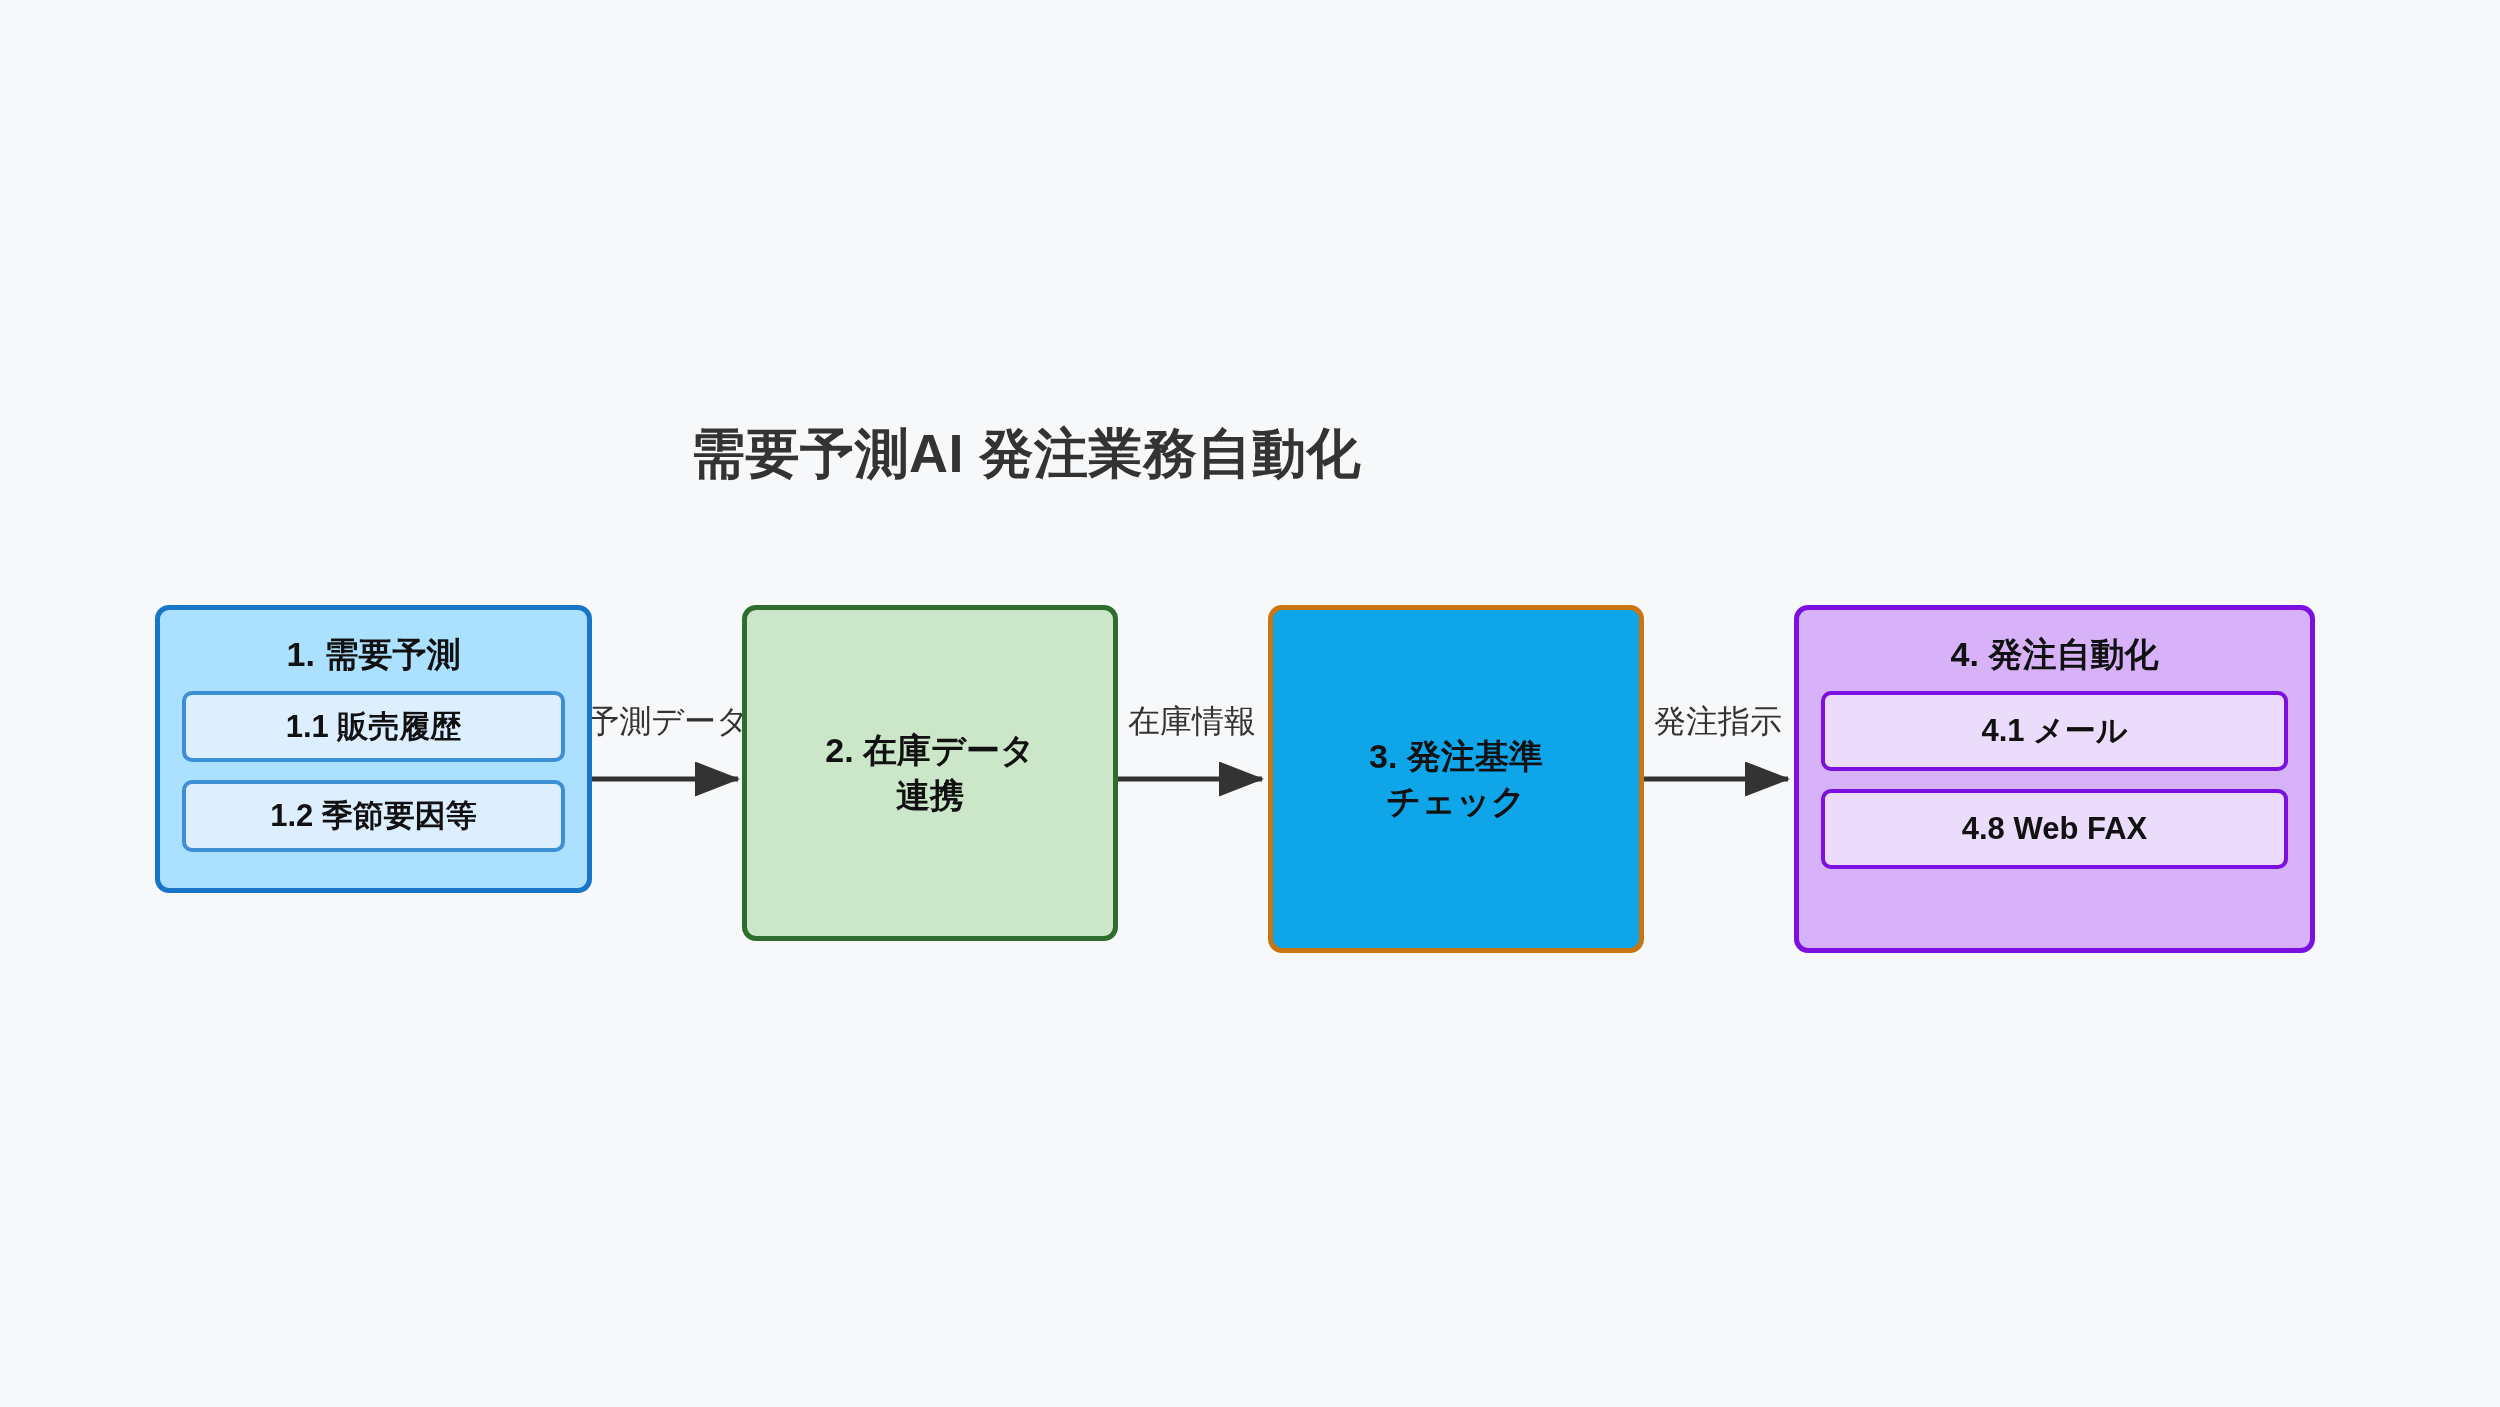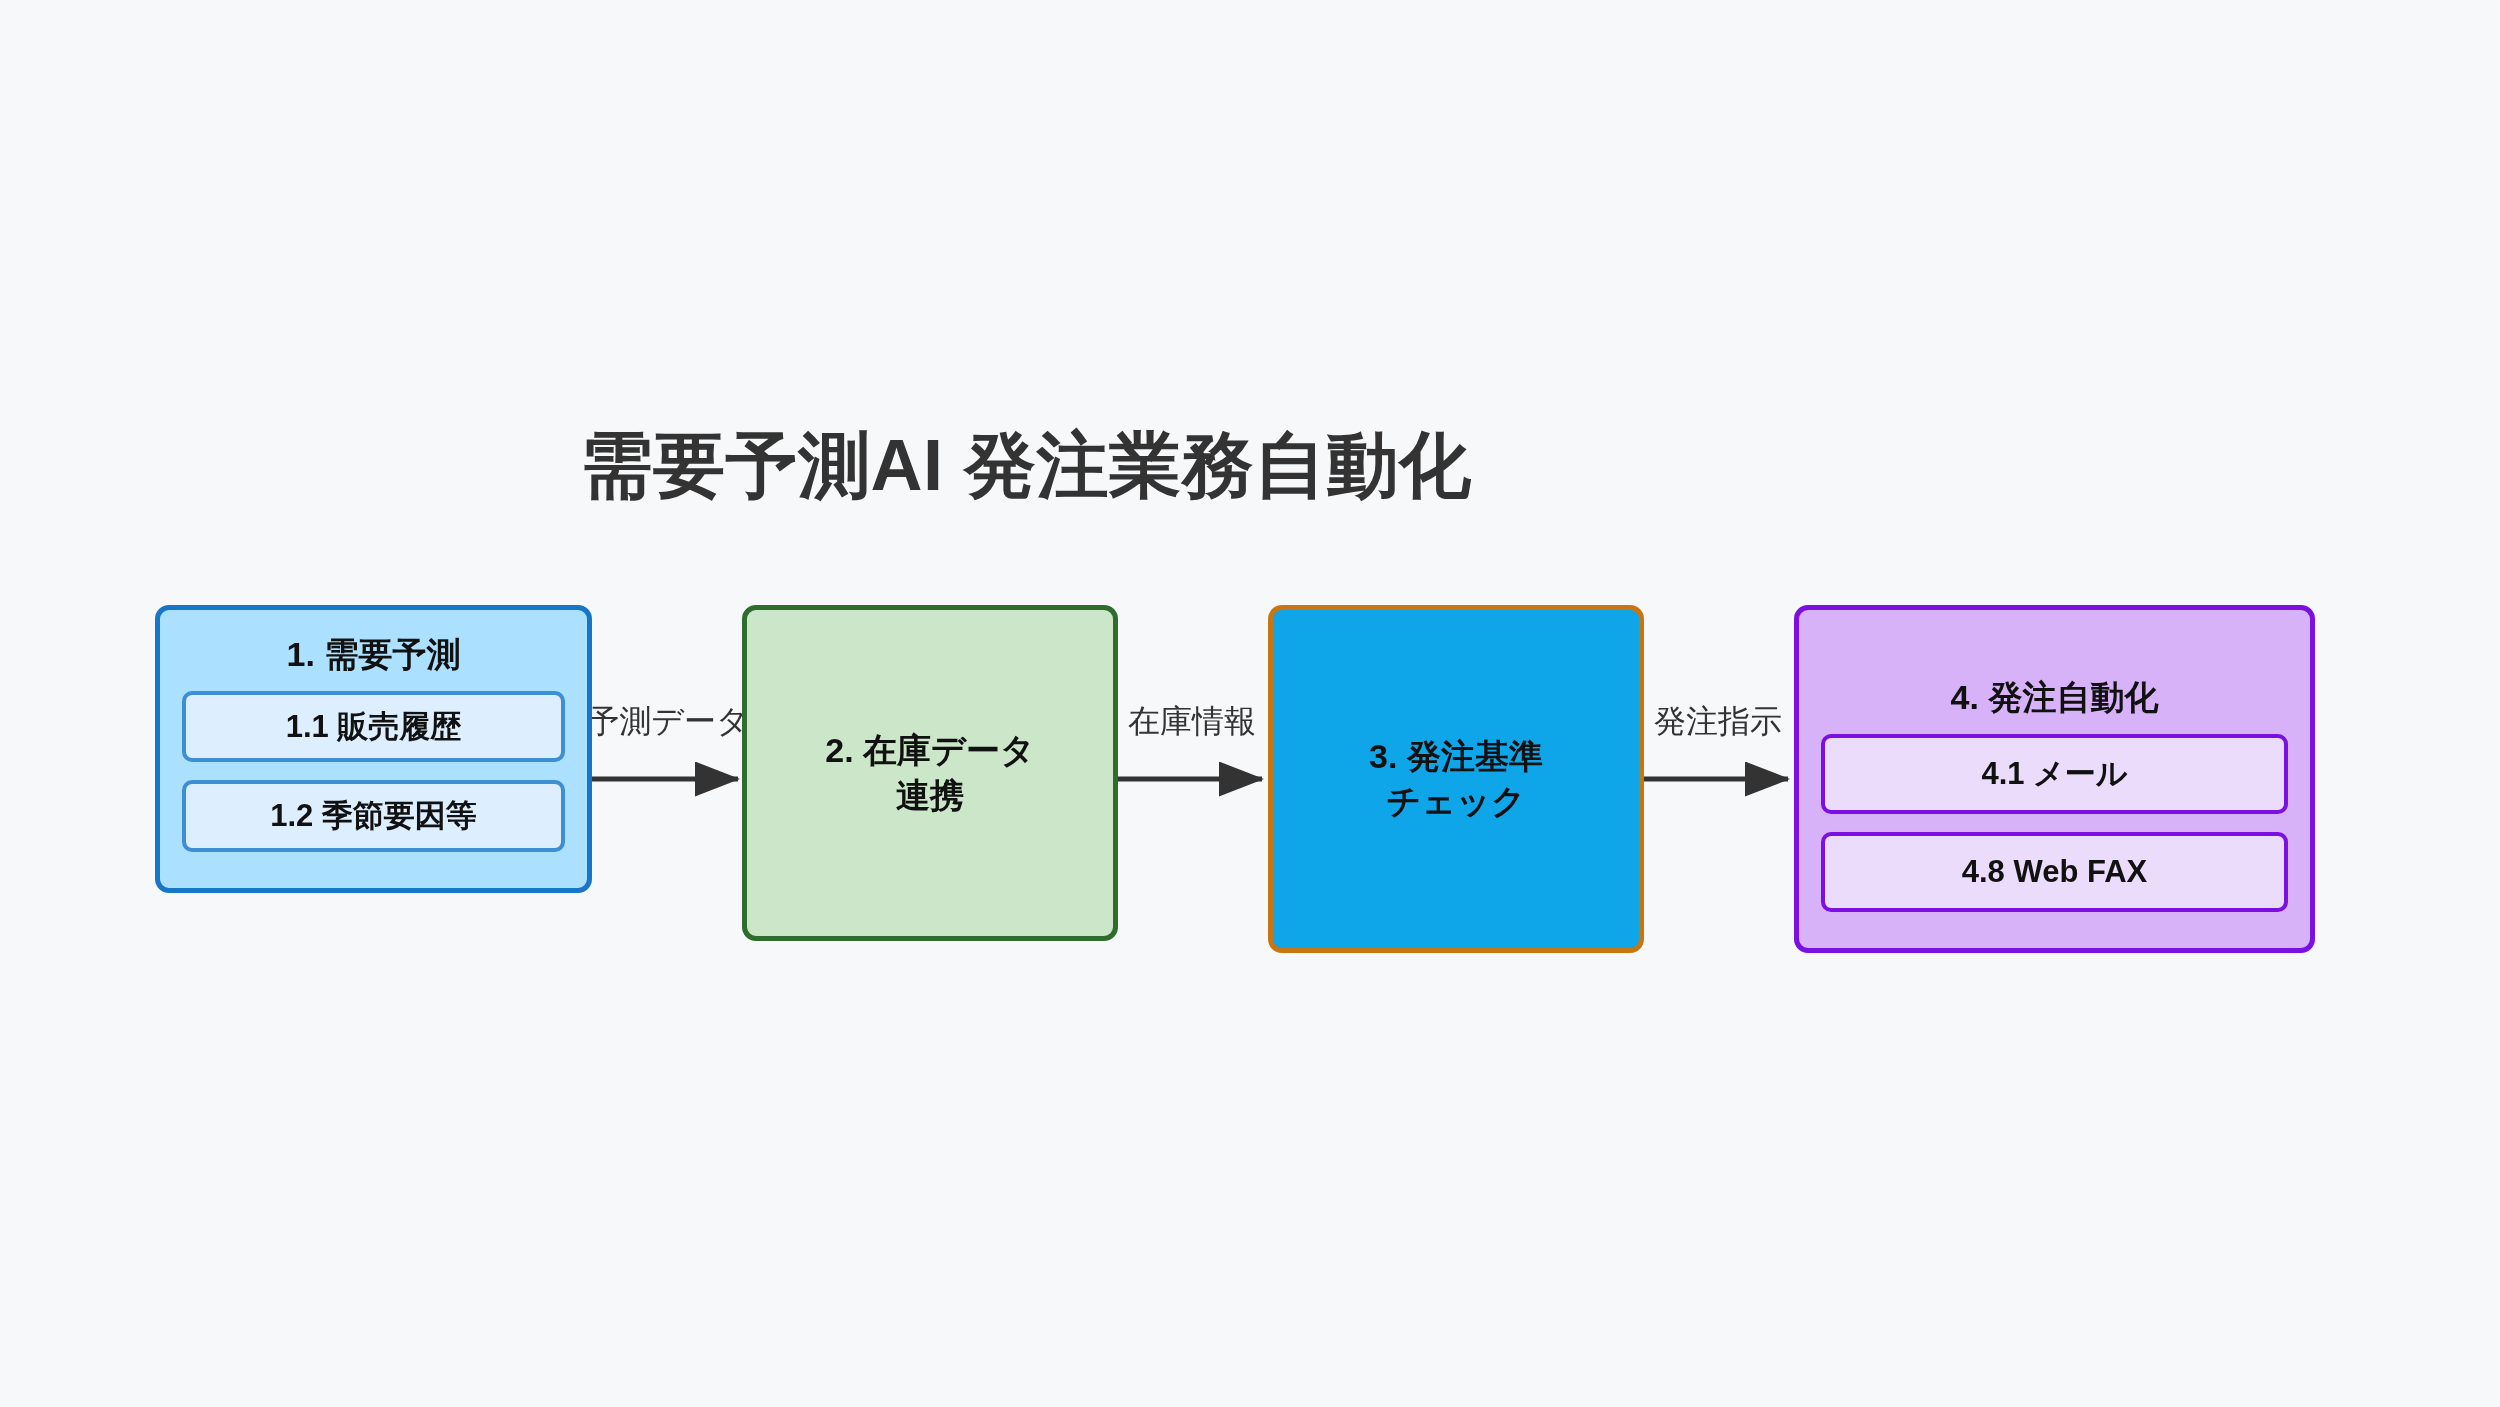--- a/index.html
+++ b/index.html
@@ -21,21 +21,21 @@
     background: #f7f8fa;
   }
 
   
   .diagram-title {
     position: absolute;
     left: 0;
     top: 418px;
     width: 2052px;
     text-align: center;
-    font-size: 72px;
+    font-size: 54px;
     font-weight: bold;
     color: #333333;
     letter-spacing: 0.5px;
     white-space: nowrap;
   }
 
   
   .node {
     position: absolute;
     box-sizing: border-box;
@@ -87,21 +87,21 @@
     font-weight: bold;
     color: #111111;
     white-space: nowrap;
   }
 
   
   .theme-blue   { background: #ace0ff; border-color: #1876c8; }
   .theme-blue   .subnode { background: #ddeeff; border-color: #3c8fd4; }
   .theme-green  { background: #cbe6c8; border-color: #2f6d2f; }
   .theme-orange { background: #0ea5e9; border-color: #c87512; }
-  .theme-purple { background: #d7b2f8; border-color: #7b10e0; justify-content: flex-end; }
+  .theme-purple { background: #d7b2f8; border-color: #7b10e0; }
   .theme-purple .subnode { background: #ebdcfb; border-color: #7b10e0; }
 
   
   .edge-svg {
     position: absolute;
     left: 0;
     top: 0;
     width: 2500px;
     height: 1407px;
     pointer-events: none;

